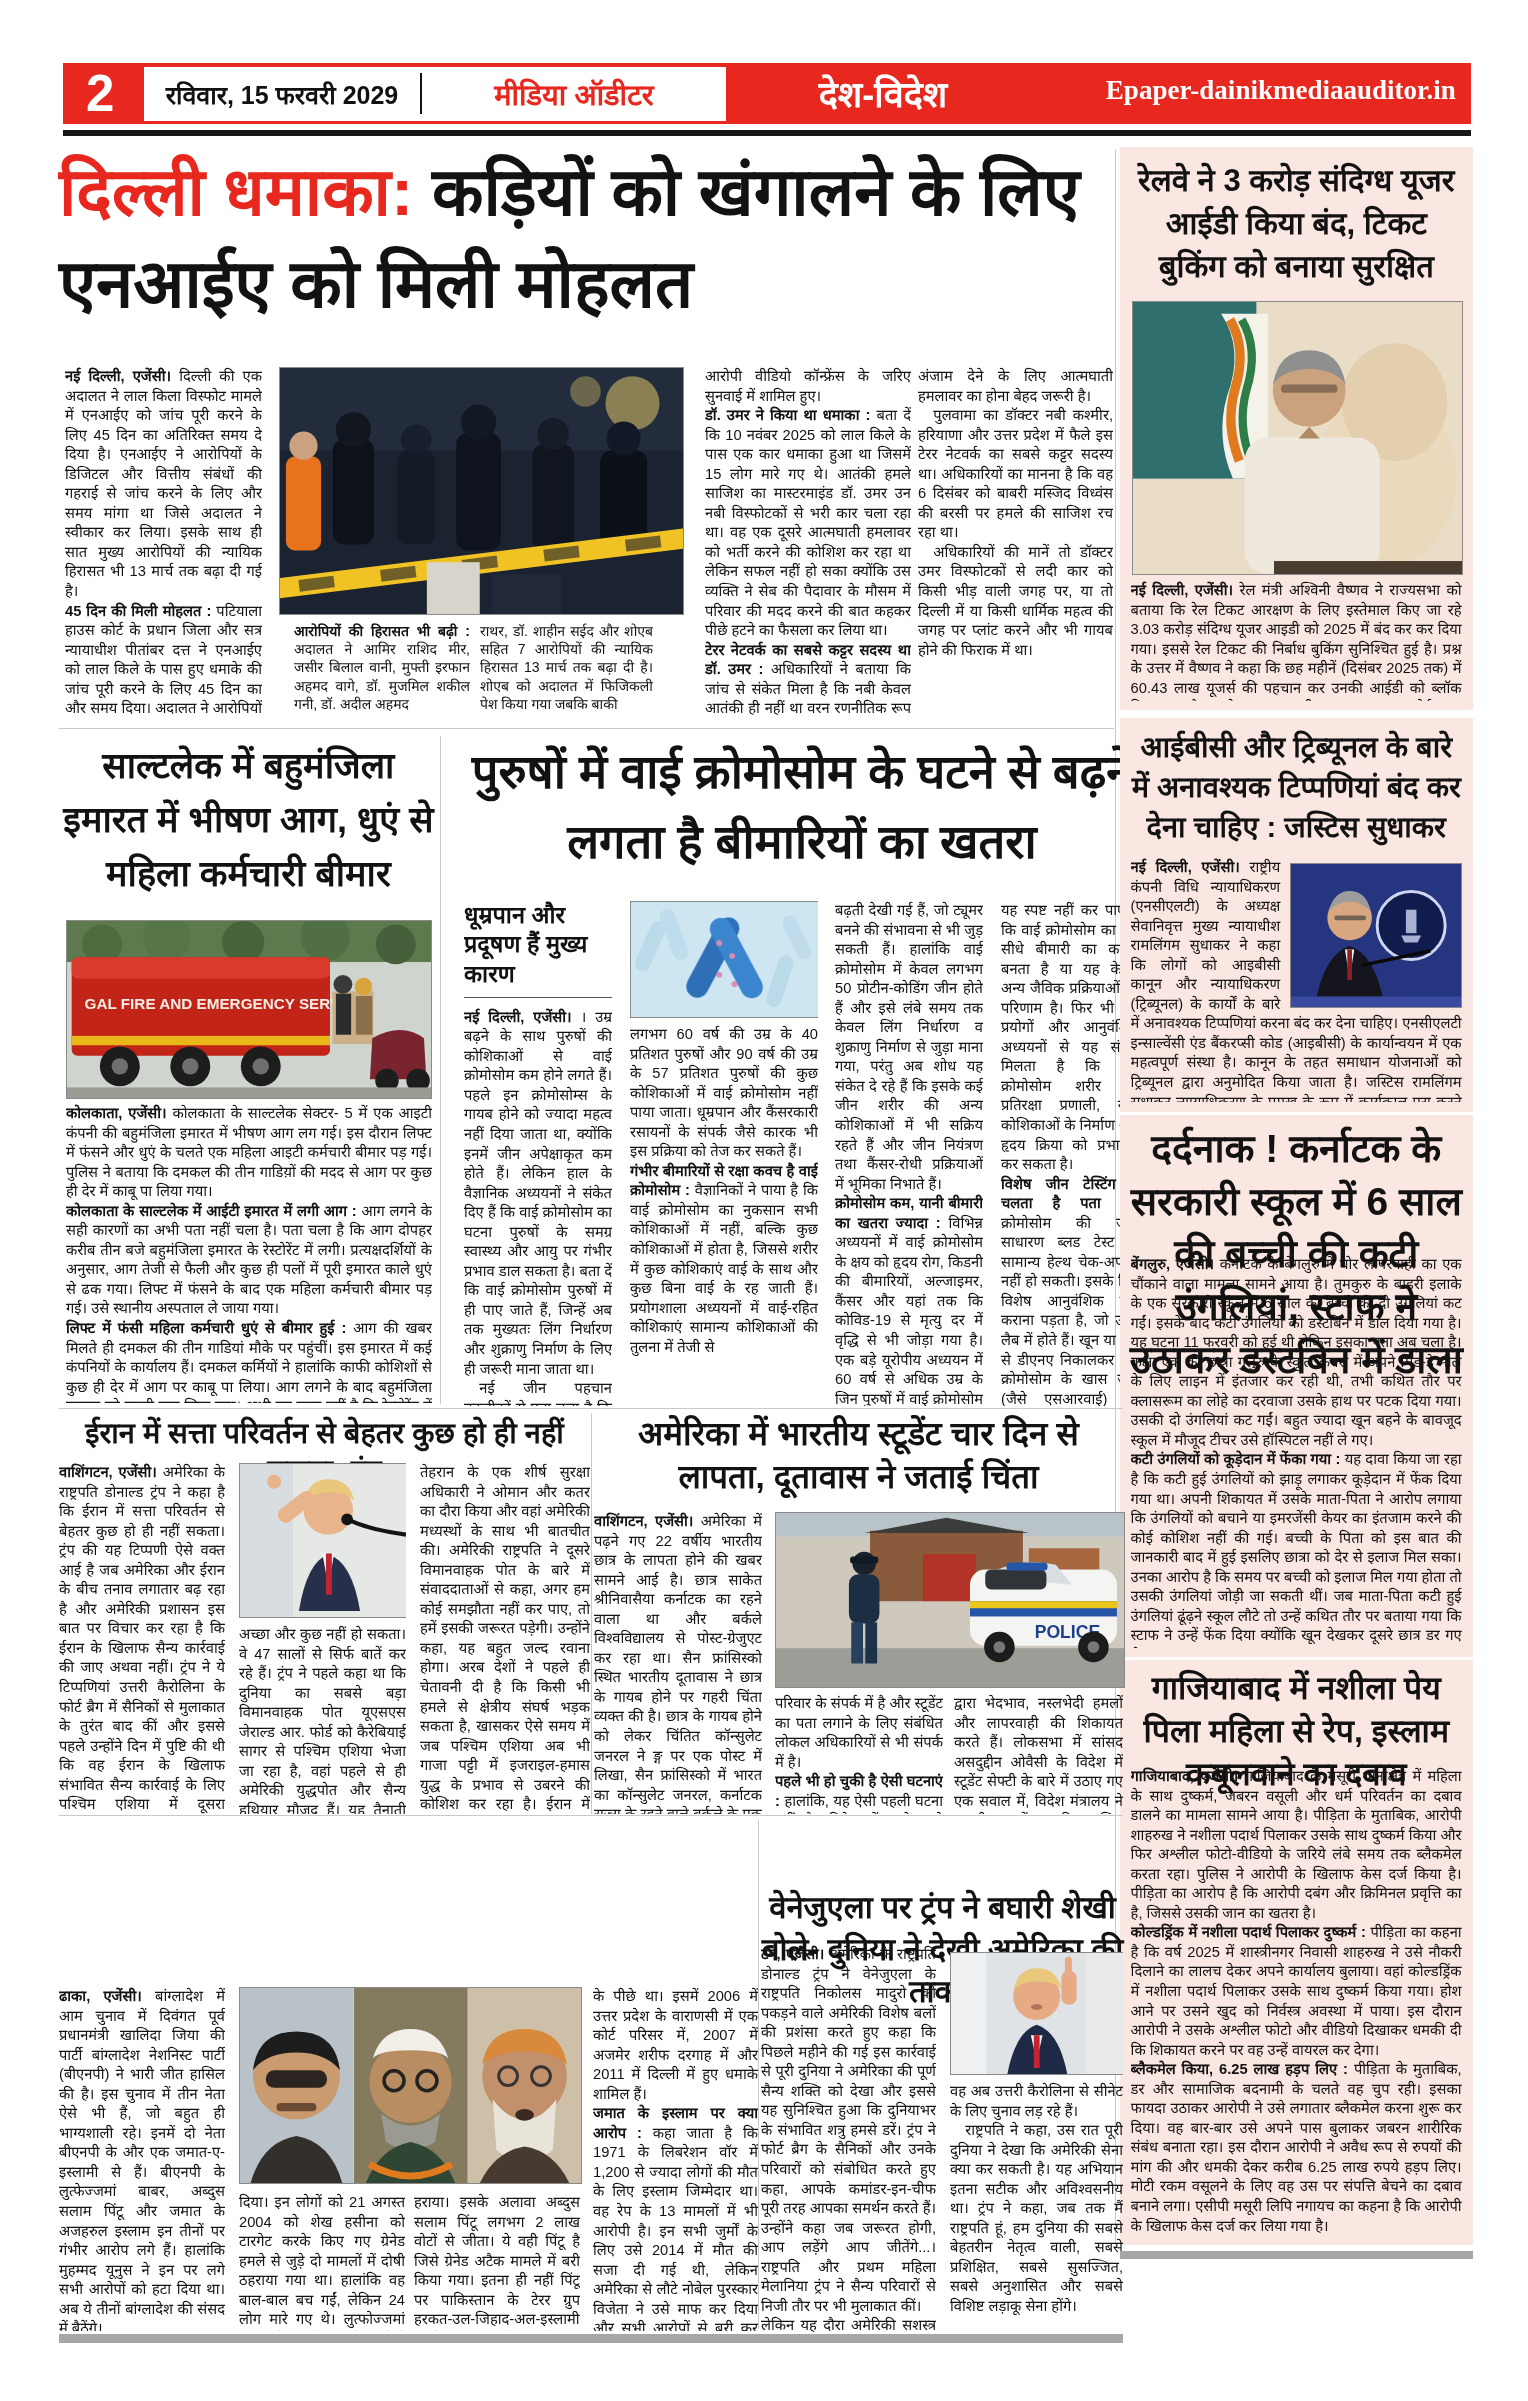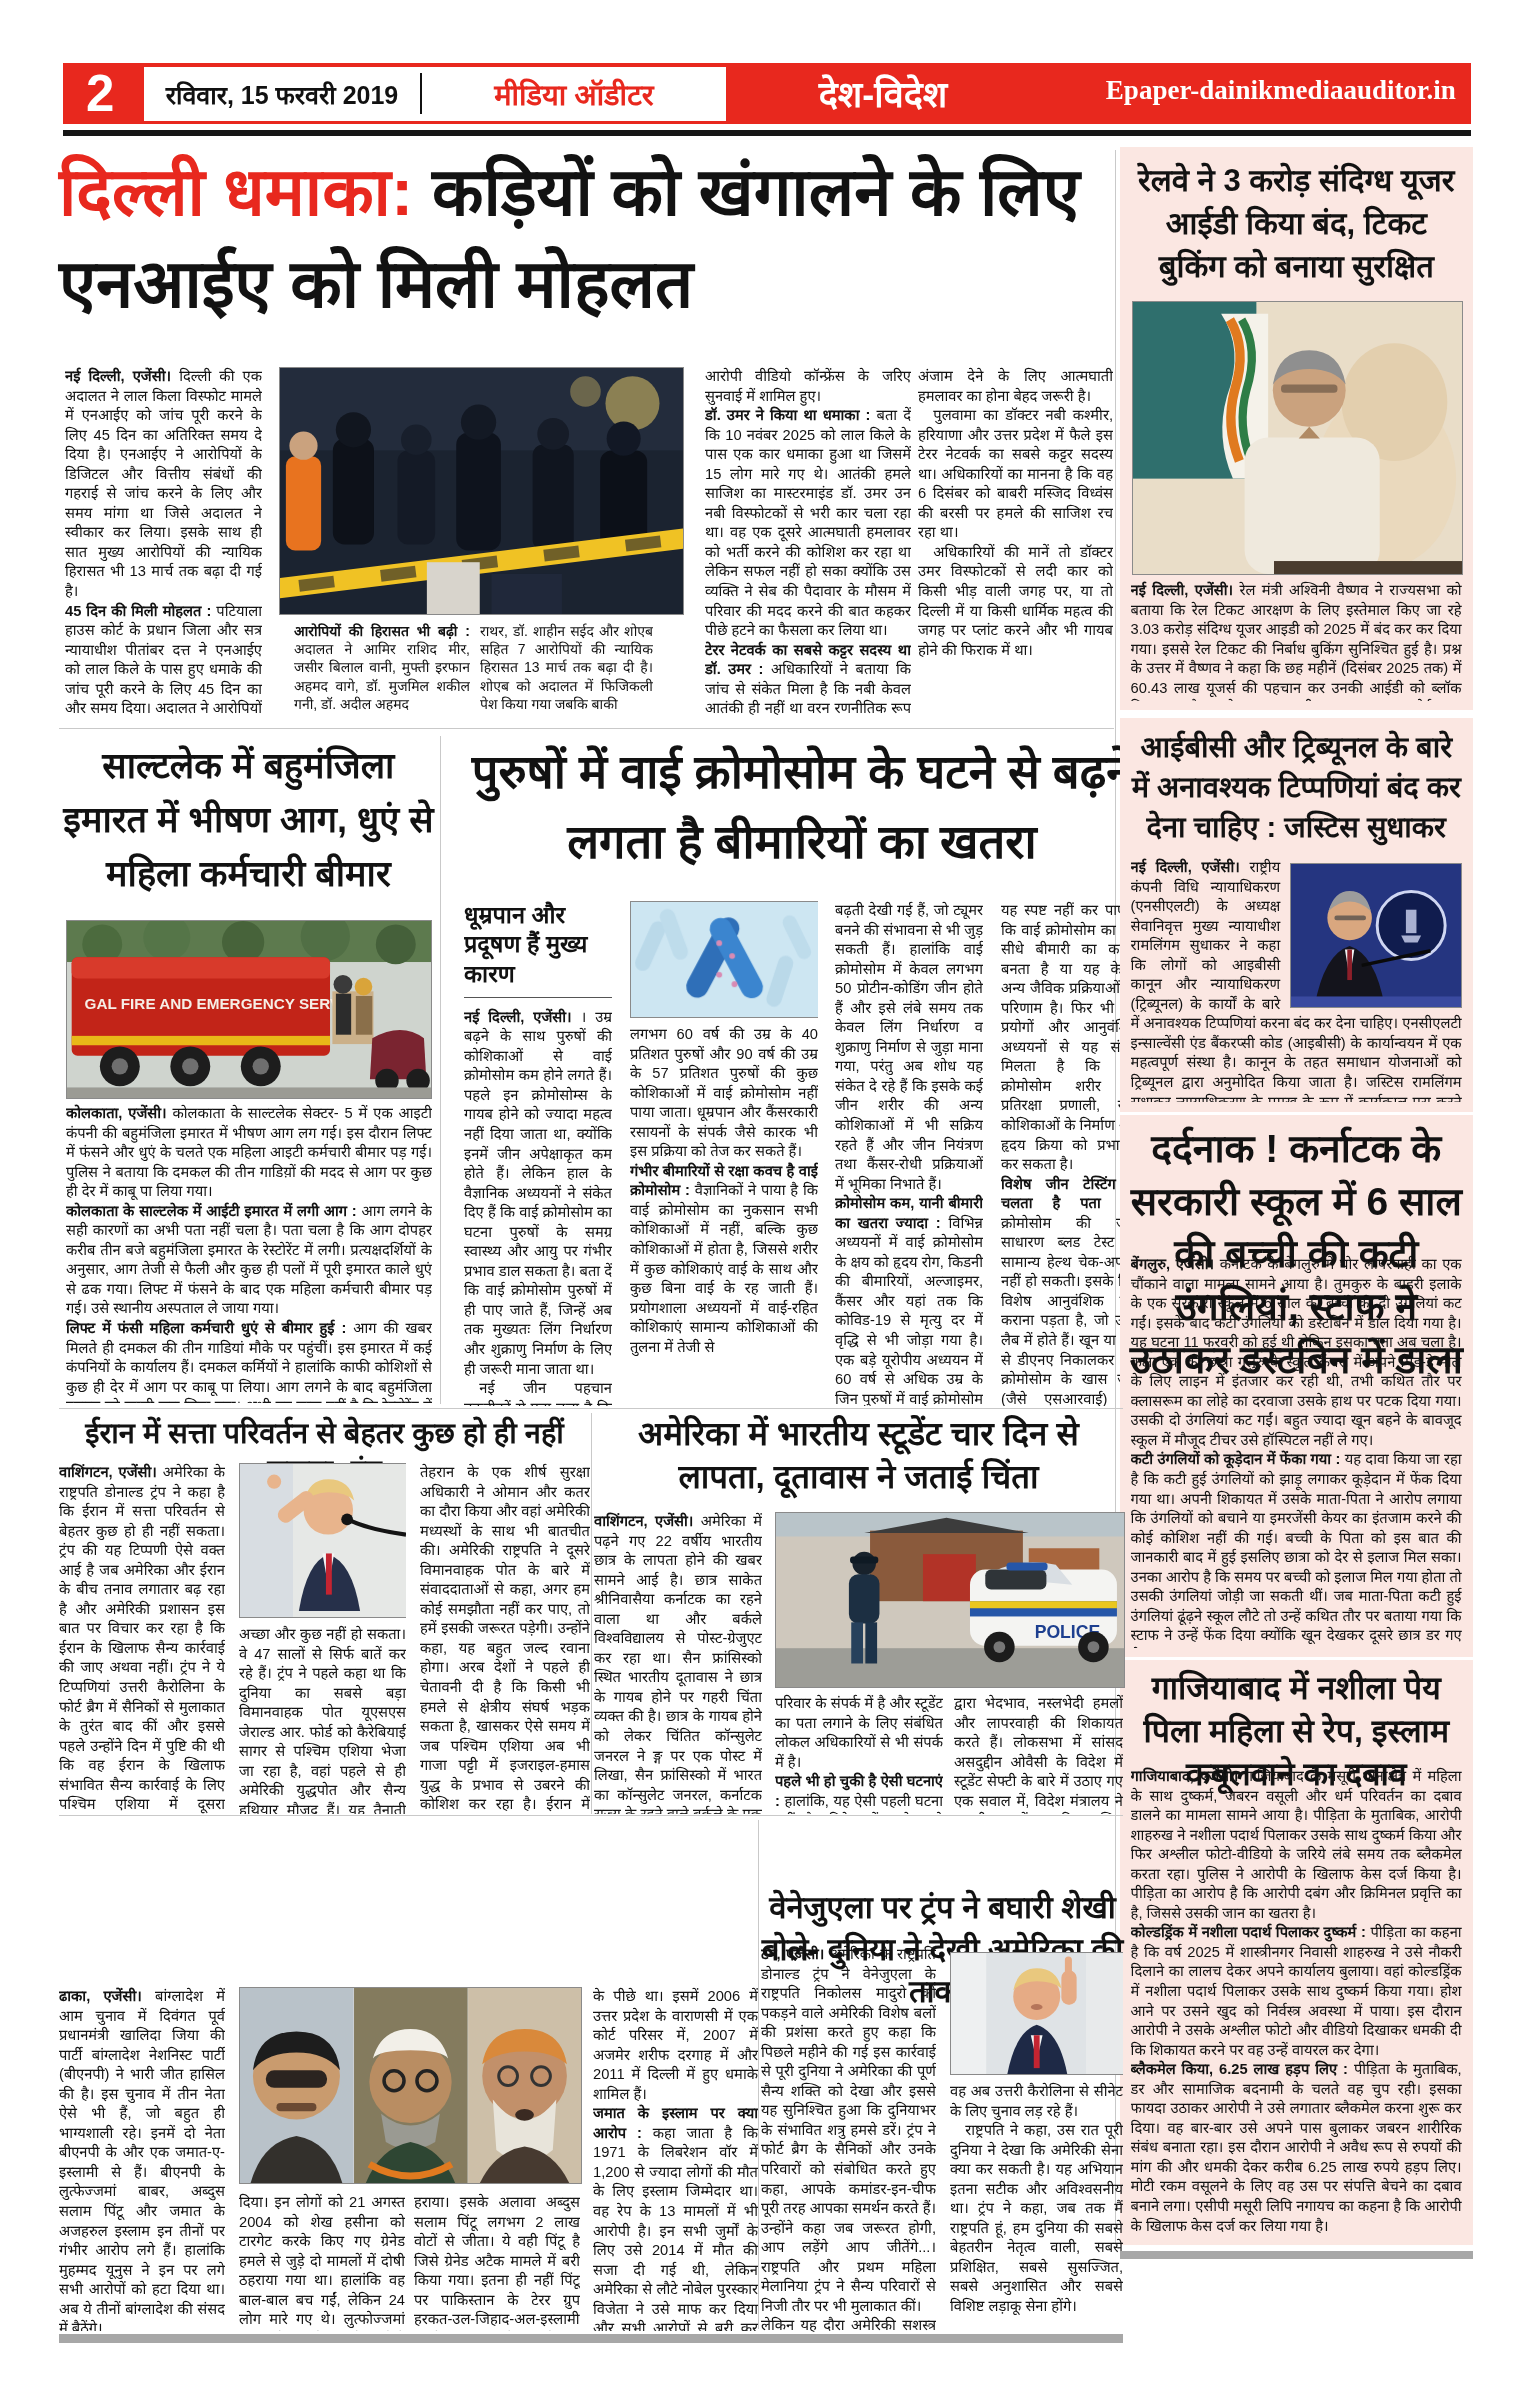--- a/index.html
+++ b/index.html
@@ -46,21 +46,21 @@
 </style>
 </head>
 <body>
 
 <div class="page">
 
   <header>
     <div class="mast-band">
       <div class="pageno">2</div>
       <div class="mast-white">
-        <span class="mast-date">रविवार, 15 फरवरी 2019</span>
+        <span class="mast-date">रविवार, 15 फरवरी 2029</span>
         <span class="mast-div"></span>
         <span class="mast-brand">मीडिया ऑडीटर</span>
       </div>
       <div class="mast-section">देश-विदेश</div>
       <div class="mast-url">Epaper-dainikmediaauditor.in</div>
     </div>
     <div class="mast-rule"></div>
   </header>
 
   <section class="art" id="a1" style="left:0;top:0;width:1528px;">

